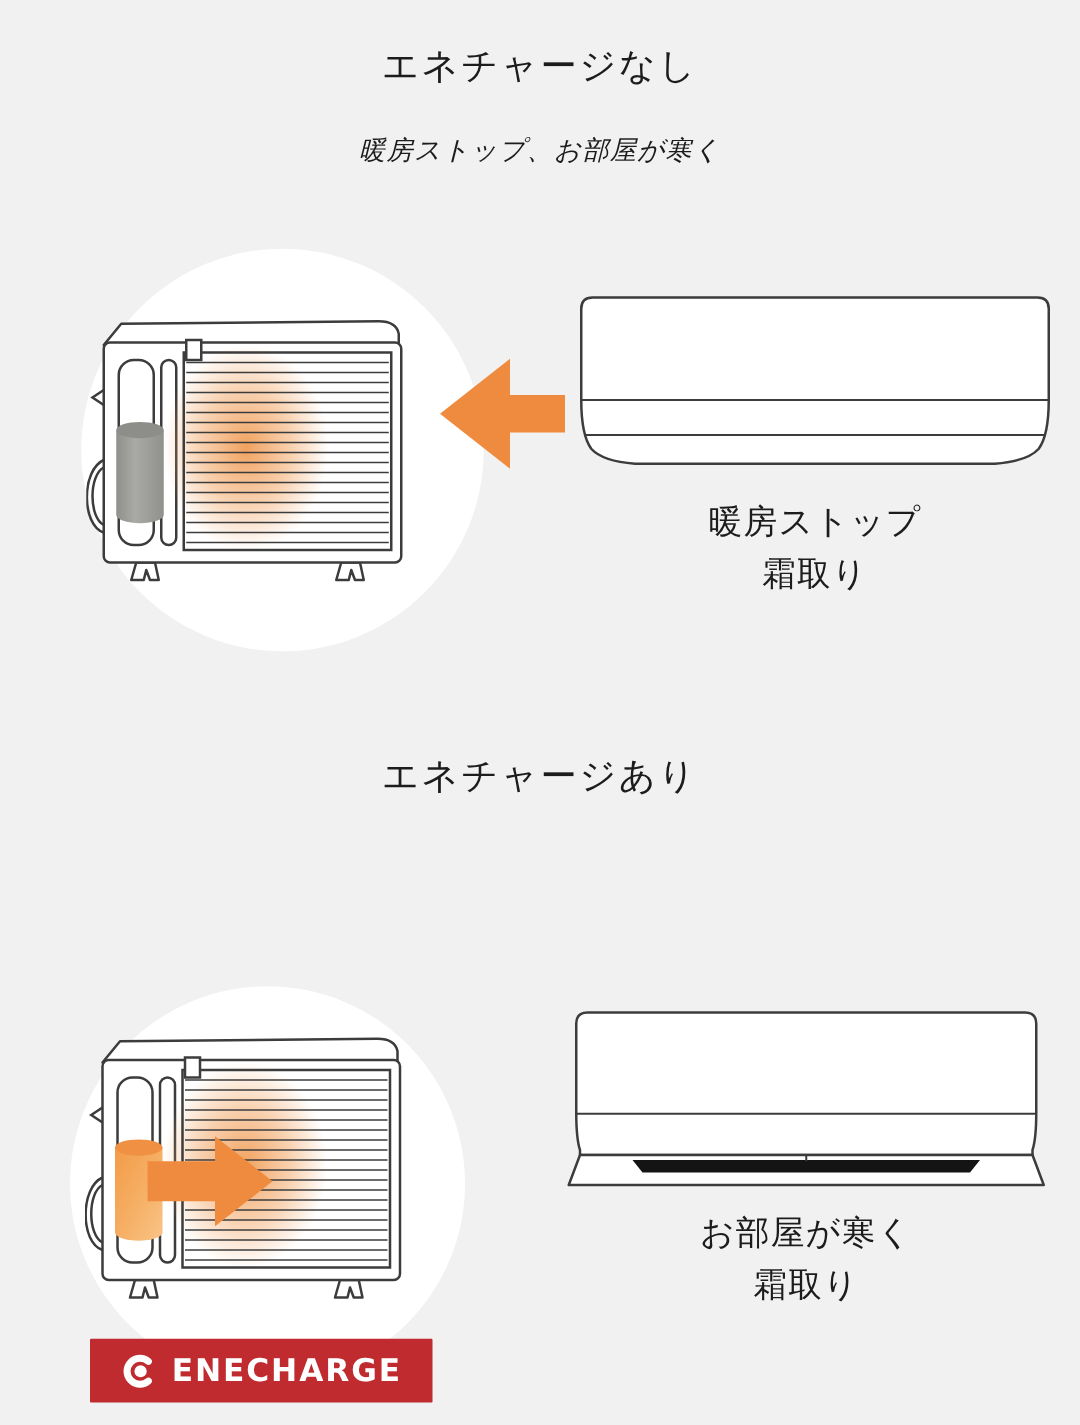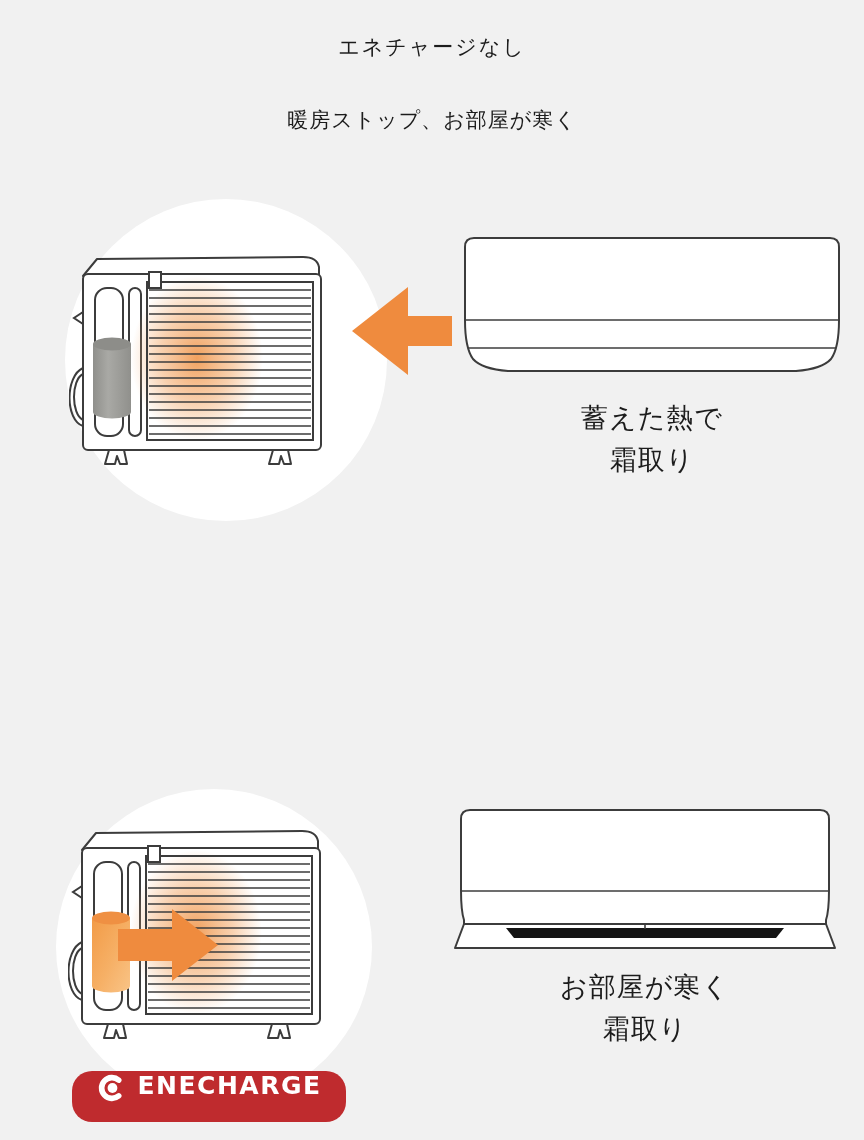--- a/index.html
+++ b/index.html
@@ -9,50 +9,50 @@
   *{box-sizing:border-box;}
   body{margin:0;background:var(--background);}
   .stage{
     position:relative; width:864px; height:1140px; overflow:hidden;
     background:var(--background);
     font-family:"DejaVu Sans","Liberation Sans",sans-serif;
     color:var(--text);
   }
   .title{
     position:absolute; left:0; width:100%; text-align:center;
-    font-size:21px; font-weight:500; letter-spacing:2px; margin:0;
+    font-size:29px; font-weight:500; letter-spacing:2px; margin:0;
   }
   .subtitle{
     position:absolute; left:0; width:100%; text-align:center;
     font-size:21px; font-weight:400; letter-spacing:1px; margin:0;
   }
   .note-sup{ font-size:15px; position:relative; top:-7px; margin:0 2px 0 8px; }
   .circle{ position:absolute; border-radius:50%; background:var(--surface); }
   .illus{ position:absolute; }
   .caption{
     position:absolute; text-align:center; font-size:27px; line-height:42px;
     letter-spacing:1px; font-weight:400;
   }
   .badge{
     position:absolute; left:72px; top:1071px; width:274px; height:51px;
-    background:var(--badge-red); border-radius:20px;
-    display:flex; align-items:flex-start; justify-content:center; gap:9px;
+    background:var(--badge-red); border-radius:1px;
+    display:flex; align-items:center; justify-content:center; gap:9px;
   }
   .badge-label{
     color:var(--badge-text); font-size:25px; font-weight:800; letter-spacing:1.5px;
     font-family:"DejaVu Sans","Liberation Sans",sans-serif;
   }
 </style>
 </head>
 <body>
 
 <div class="stage">
 
   <h2 class="title" style="top:33px;">エネチャージなし</h2>
-  <p class="subtitle" style="top:106px;">暖房ストップ、お部屋が寒く</p>
+  <p class="subtitle" style="top:106px;font-style:italic;">暖房ストップ、お部屋が寒く</p>
 
   <div class="circle" style="left:65px; top:199px; width:322px; height:322px;"></div>
 
   <svg class="illus" style="left:69px; top:246px;" width="260" height="220" viewBox="0 0 260 220">
     <defs>
       <radialGradient id="glowA" cx="50%" cy="50%" r="50%">
         <stop offset="0%" stop-color="#f09c56" stop-opacity="0.95"></stop>
         <stop offset="55%" stop-color="#f3ab6e" stop-opacity="0.55"></stop>
         <stop offset="100%" stop-color="#f3ab6e" stop-opacity="0"></stop>
       </radialGradient>
@@ -84,24 +84,25 @@
     <polygon points="56,0 56,29 100,29 100,59 56,59 56,88 0,44" style="fill:var(--accent-orange)"></polygon>
   </svg>
 
   <svg class="illus" style="left:462px; top:236px;" width="380" height="138" viewBox="0 0 380 138">
     <path d="M12,2 H368 Q377,2 377,11 V84 Q377,112 369,123 Q360,133 334,135 H46 Q20,133 11,123 Q3,112 3,84 V11 Q3,2 12,2 Z" fill="#fff" style="stroke:var(--line)" stroke-width="2"></path>
     <path d="M3,84 H377" fill="none" style="stroke:var(--line)" stroke-width="1.6"></path>
     <path d="M6,112 H374" fill="none" style="stroke:var(--line)" stroke-width="1.6"></path>
   </svg>
 
   <div class="caption" style="left:462px; top:397px; width:380px;">
-    <div>蓄えた熱で</div>
+    <div>暖房ストップ</div>
     <div>霜取り</div>
   </div>
 
+  <h2 class="title" style="top:601px;">エネチャージあり</h2>
 
   <div class="circle" style="left:56px; top:789px; width:316px; height:316px;"></div>
 
   <svg class="illus" style="left:68px; top:820px;" width="260" height="220" viewBox="0 0 260 220">
     <defs>
       <radialGradient id="glowB" cx="50%" cy="50%" r="50%">
         <stop offset="0%" stop-color="#f09c56" stop-opacity="0.95"></stop>
         <stop offset="55%" stop-color="#f3ab6e" stop-opacity="0.55"></stop>
         <stop offset="100%" stop-color="#f3ab6e" stop-opacity="0"></stop>
       </radialGradient>

